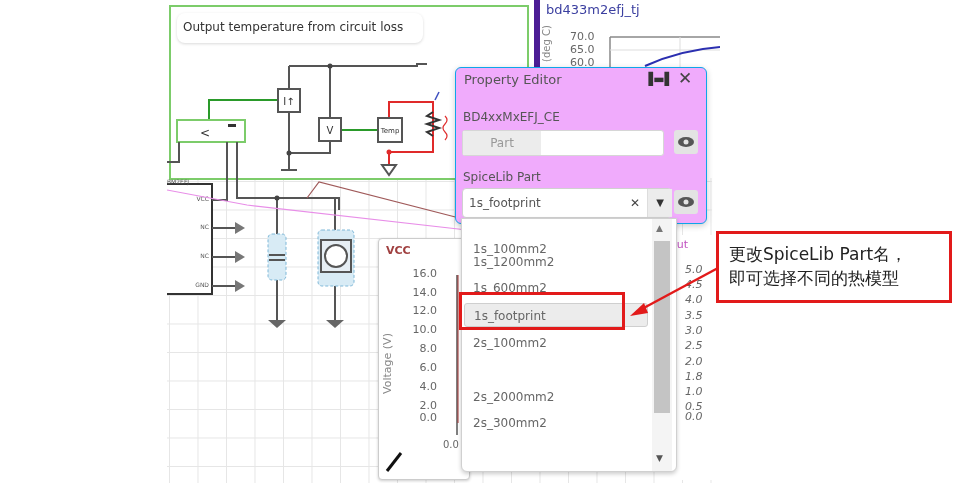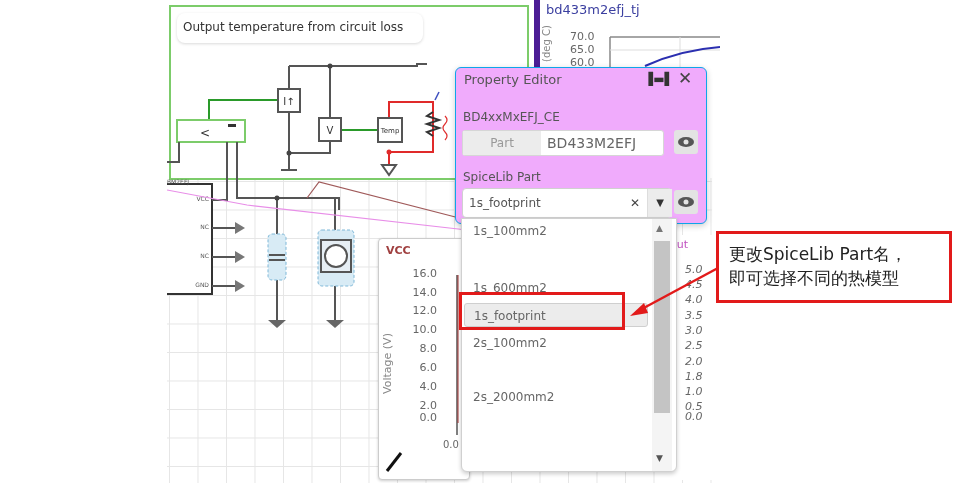--- a/index.html
+++ b/index.html
@@ -193,21 +193,20 @@
   <div class="out-tick" style="top:175px">0.0</div>
 </div>
 
 <div class="prop-editor">
   <div class="pe-title">Property Editor</div>
   <div class="pe-pin">▐▬▌</div>
   <div class="pe-close">✕</div>
   <div class="pe-section" style="top:42px">BD4xxMxEFJ_CE</div>
   <div class="pe-row" style="top:62px">
     <div class="pe-label">Part</div>
-    <div class="pe-value">BD433M2EFJ</div>
   </div>
   <div class="pe-eye" style="left:218px;top:62px">
     <svg width="18" height="12">
         <ellipse cx="9" cy="6" rx="8" ry="5" fill="#555"></ellipse>
         <circle cx="9" cy="6" r="2.5" fill="#e3e3e3"></circle>
       </svg>
   </div>
   <div class="pe-section" style="top:102px">SpiceLib Part</div>
   <div class="combo">
     <div class="combo-value">1s_footprint</div>
@@ -216,25 +215,27 @@
   </div>
   <div class="pe-eye" style="left:218px;top:122px">
     <svg width="18" height="12">
         <ellipse cx="9" cy="6" rx="8" ry="5" fill="#555"></ellipse>
         <circle cx="9" cy="6" r="2.5" fill="#e3e3e3"></circle>
       </svg>
   </div>
 </div>
 
 <div class="dropdown">
-  <div class="dd-item" style="top:0">1s_100mm2</div>
+  <div class="dd-item" style="top:18px">1s_100mm2</div>
+  <div class="dd-item" style="top:31px">1s_1200mm2</div>
   <div class="dd-item" style="top:57px">1s_600mm2</div>
   <div class="dd-item selected" style="top:84px">1s_footprint</div>
   <div class="dd-item" style="top:112px">2s_100mm2</div>
   <div class="dd-item" style="top:166px">2s_2000mm2</div>
+  <div class="dd-item" style="top:192px">2s_300mm2</div>
   <div class="dd-scroll">
     <div class="dd-up">▲</div>
     <div class="dd-thumb"></div>
     <div class="dd-down">▼</div>
   </div>
 </div>
 
 <div class="highlight-box"></div>
 <svg style="position:absolute;left:0;top:0" width="966" height="483">
   <line x1="718" y1="268" x2="640" y2="310" stroke="#e21a1a" stroke-width="2.5"></line>

